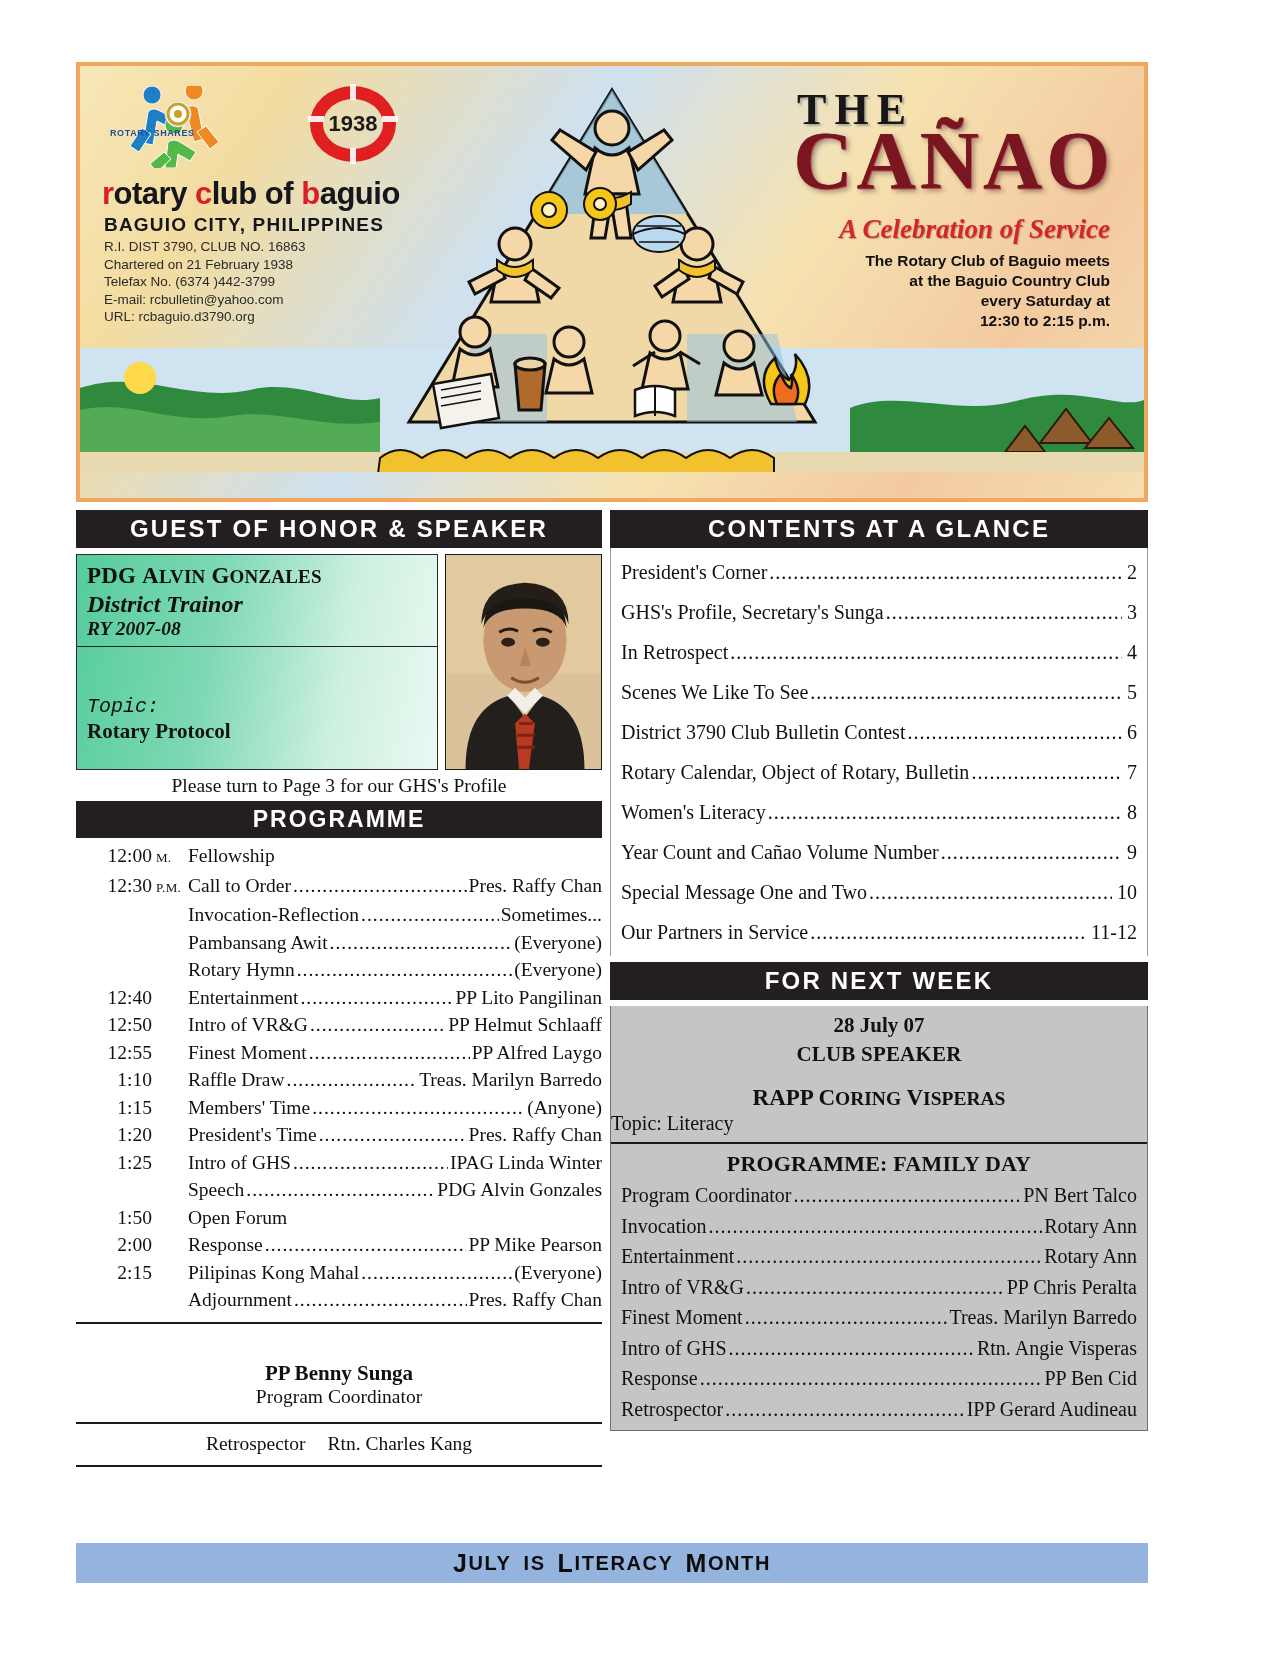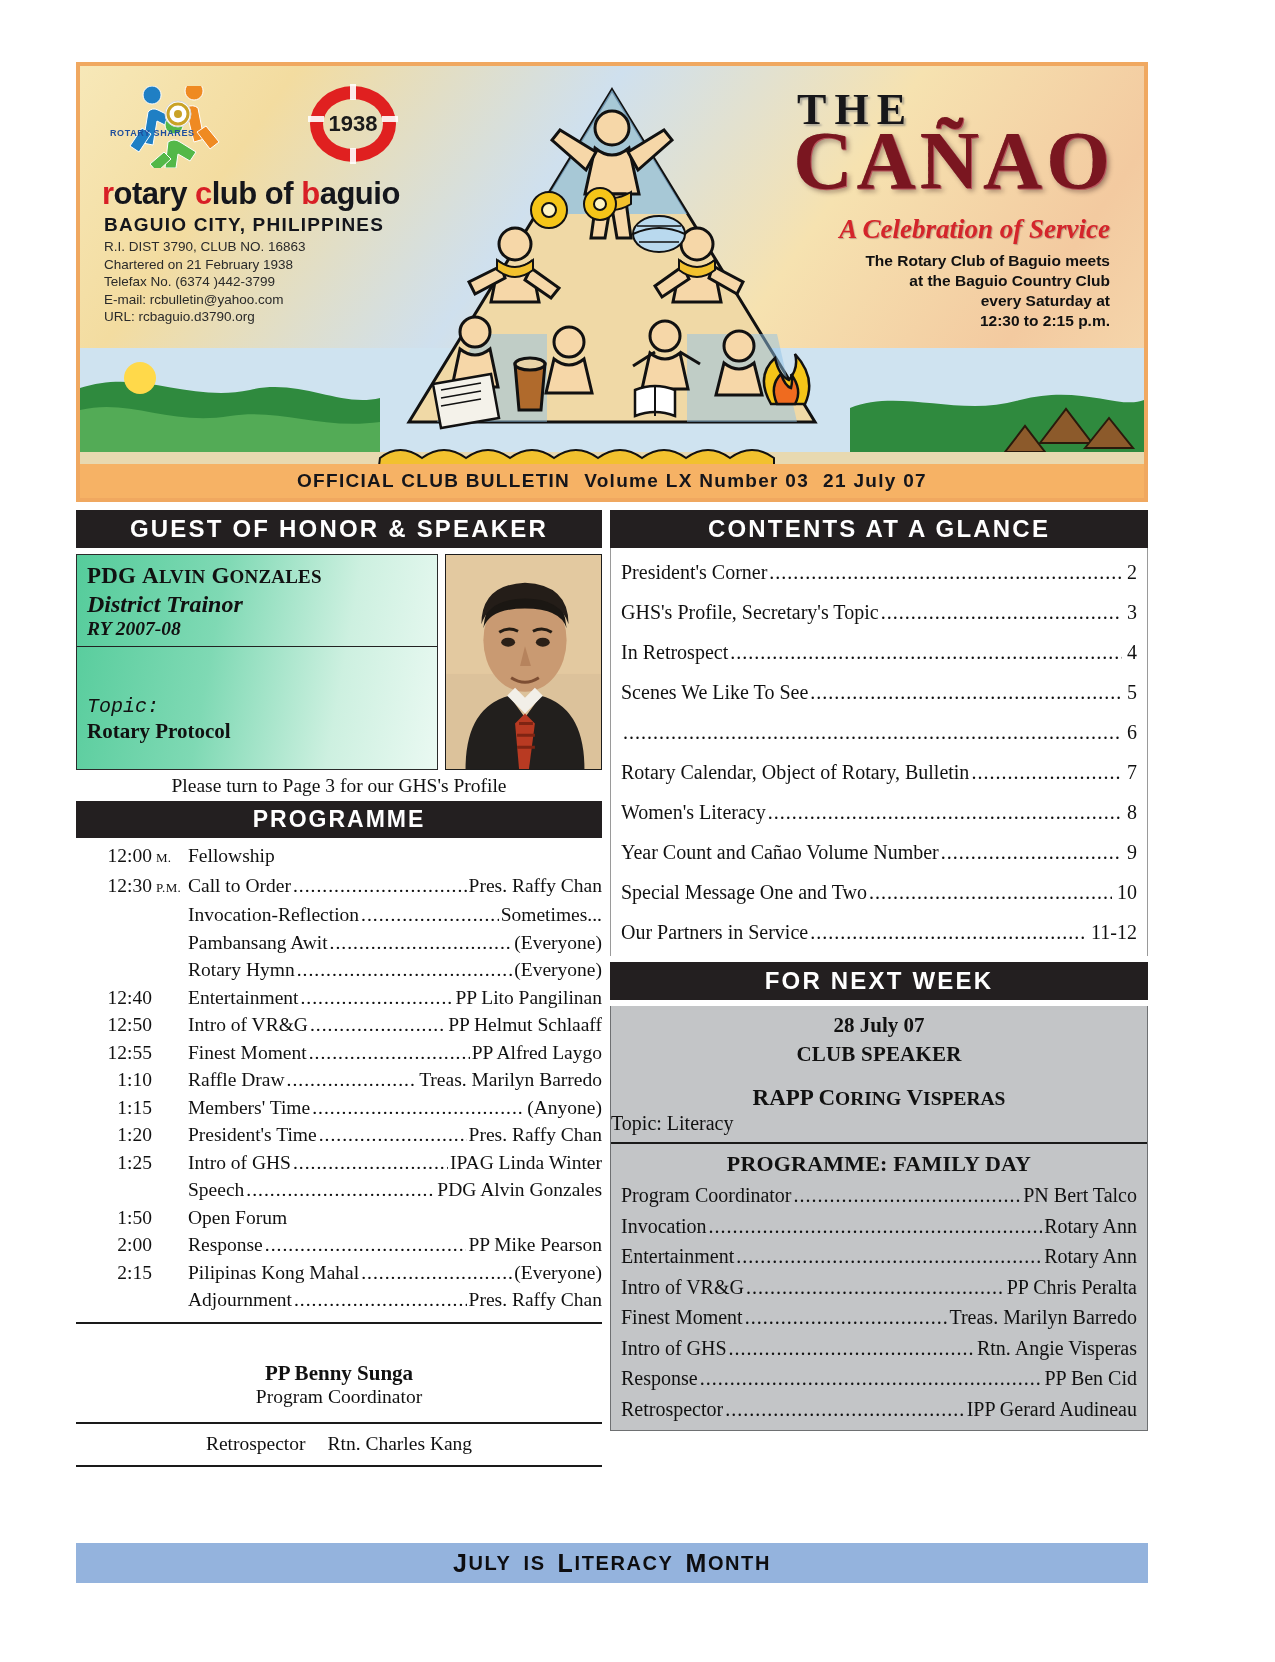--- a/index.html
+++ b/index.html
@@ -491,27 +491,20 @@
       <div class="the-word">THE</div>
       <div class="canao">CAÑAO</div>
       <div class="celebration">A Celebration of Service</div>
       <div class="meetinfo">
         <div>The Rotary Club of Baguio meets</div>
         <div>at the Baguio Country Club</div>
         <div>every Saturday at</div>
         <div>12:30 to 2:15 p.m.</div>
       </div>
 
-      <div class="bulletin-bar">
-        <span>OFFICIAL CLUB BULLETIN</span>
-        <span class="sp"></span>
-        <span>Volume LX Number 03</span>
-        <span class="sp"></span>
-        <span>21 July 07</span>
-      </div>
     </div>
   </div>
 
   <div class="colL">
 
     <div class="blackbar">GUEST OF HONOR &amp; SPEAKER</div>
 
     <div class="ghs-wrap">
       <div class="ghs-box">
         <div class="ghs-top">
@@ -714,35 +707,36 @@
 
     <div class="blackbar">CONTENTS AT A GLANCE</div>
 
     <div class="toc">
       <div class="toc-row">
         <span class="toc-label">President's Corner</span>
         <span class="leader">.......................................................................................</span>
         <span class="toc-page">2</span>
       </div>
       <div class="toc-row">
-        <span class="toc-label">GHS's Profile, Secretary's Topic</span>
+        <span class="toc-label">GHS's Profile, Secretary's Sunga</span>
         <span class="leader">.......................................................................................</span>
         <span class="toc-page">3</span>
       </div>
       <div class="toc-row">
         <span class="toc-label">In Retrospect</span>
         <span class="leader">.......................................................................................</span>
         <span class="toc-page">4</span>
       </div>
       <div class="toc-row">
         <span class="toc-label">Scenes We Like To See</span>
         <span class="leader">.......................................................................................</span>
         <span class="toc-page">5</span>
       </div>
       <div class="toc-row">
+        <span class="toc-label">District 3790 Club Bulletin Contest</span>
         <span class="leader">.......................................................................................</span>
         <span class="toc-page">6</span>
       </div>
       <div class="toc-row">
         <span class="toc-label">Rotary Calendar, Object of Rotary, Bulletin</span>
         <span class="leader">.......................................................................................</span>
         <span class="toc-page">7</span>
       </div>
       <div class="toc-row">
         <span class="toc-label">Women's Literacy</span>

